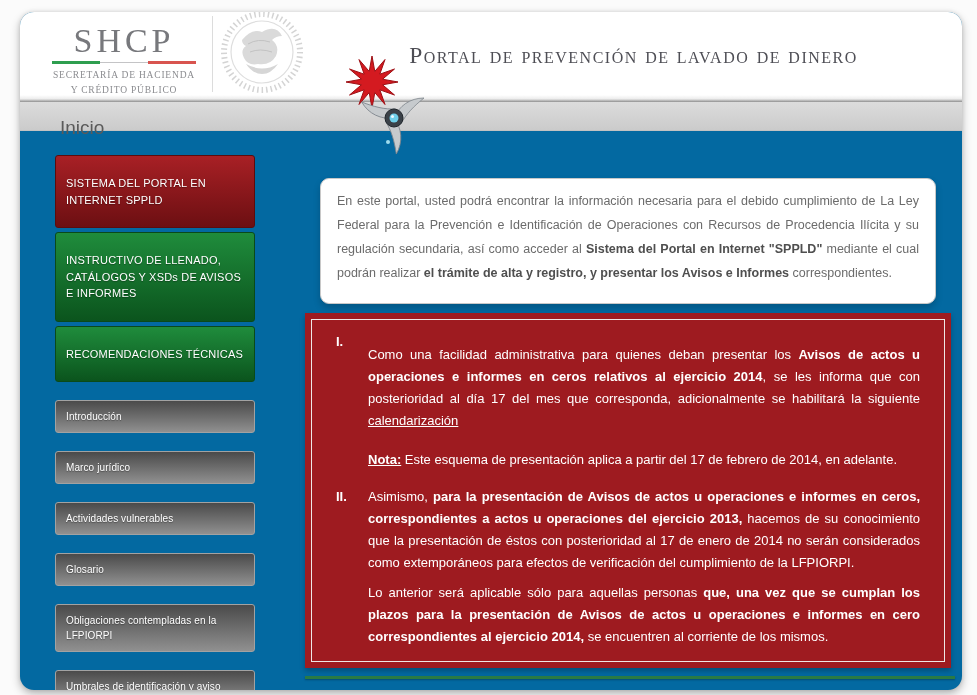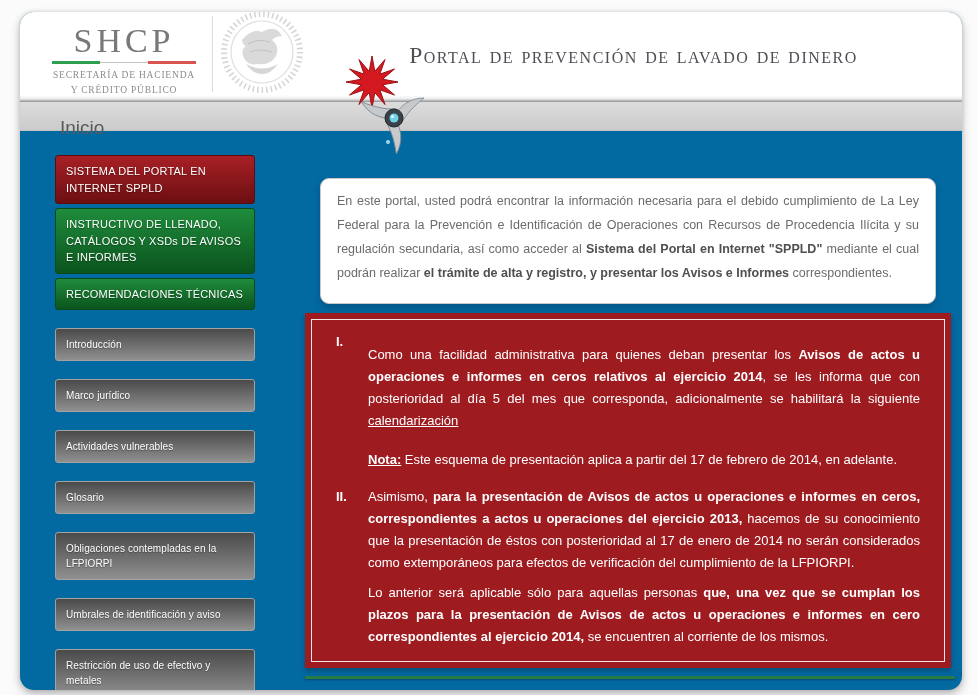--- a/index.html
+++ b/index.html
@@ -47,21 +47,21 @@
     background:linear-gradient(180deg,#dcdcdc,#cbcbcb);
     border-bottom:1px solid #c2c2c2;
   }
   .nav-item { position:absolute; left:40px; top:15px; font-size:19px; color:#5a5a5a; cursor:pointer; }
   .deco { position:absolute; left:322px; top:44px; width:96px; height:106px; z-index:5; }
 
   
   .sidebar { position:absolute; left:35px; top:143px; width:200px; display:flex; flex-direction:column; }
   .sbtn {
     border-radius:3px; color:#fff; cursor:pointer; margin-bottom:4px;
-    padding:7px 10px; font-size:11px; line-height:1.5; letter-spacing:.2px;
+    padding:19px 10px; font-size:11px; line-height:1.5; letter-spacing:.2px;
     text-shadow:0 1px 1px rgba(0,0,0,.35);
   }
   .sbtn.red   { background:linear-gradient(180deg,#A82025,#6C0F12); border:1px solid #5c0c0e; }
   .sbtn.green { background:linear-gradient(180deg,#1F8C3C,#0B541D); border:1px solid #0a4a1a; }
   .sbtn.gap-after { margin-bottom:18px; }
   .sbtn.gray  {
     background:linear-gradient(180deg,#4a4a4a,#909090); border:1px solid #a2a2a2;
     font-size:10px; padding:8px 10px; margin-bottom:18px; letter-spacing:.1px;
   }
 
@@ -169,21 +169,21 @@
 
   <div class="intro">
     <p><span>En este portal, usted podrá encontrar la información necesaria para el debido cumplimiento de La Ley Federal para la Prevención e Identificación de Operaciones con Recursos de Procedencia Ilícita y su regulación secundaria, así como acceder al </span><b>Sistema del Portal en Internet "SPPLD"</b><span> mediante el cual podrán realizar </span><b>el trámite de alta y registro, y presentar los Avisos e Informes</b><span> correspondientes.</span></p>
   </div>
 
   <div class="notice">
     <div class="notice-inner">
 
       <div class="nrow">
         <span class="num">I.</span>
-        <p class="nbody"><span>Como una facilidad administrativa para quienes deban presentar los </span><b>Avisos de actos u operaciones e informes en ceros relativos al ejercicio 2014</b><span>, se les informa que con posterioridad al día 5 del mes que corresponda, adicionalmente se habilitará la siguiente </span><a class="nlink">calendarización</a></p>
+        <p class="nbody"><span>Como una facilidad administrativa para quienes deban presentar los </span><b>Avisos de actos u operaciones e informes en ceros relativos al ejercicio 2014</b><span>, se les informa que con posterioridad al día 17 del mes que corresponda, adicionalmente se habilitará la siguiente </span><a class="nlink">calendarización</a></p>
       </div>
 
       <p class="nota"><b class="u">Nota:</b><span> Este esquema de presentación aplica a partir del 17 de febrero de 2014, en adelante.</span></p>
 
       <div class="nrow mt">
         <span class="num">II.</span>
         <div class="nbody">
           <p><span>Asimismo, </span><b>para la presentación de Avisos de actos u operaciones e informes en ceros, correspondientes a actos u operaciones del ejercicio 2013,</b><span> hacemos de su conocimiento que la presentación de éstos con posterioridad al 17 de enero de 2014 no serán considerados como extemporáneos para efectos de verificación del cumplimiento de la LFPIORPI.</span></p>
           <p class="p2"><span>Lo anterior será aplicable sólo para aquellas personas </span><b>que, una vez que se cumplan los plazos para la presentación de Avisos de actos u operaciones e informes en cero correspondientes al ejercicio 2014,</b><span> se encuentren al corriente de los mismos.</span></p>
         </div>

